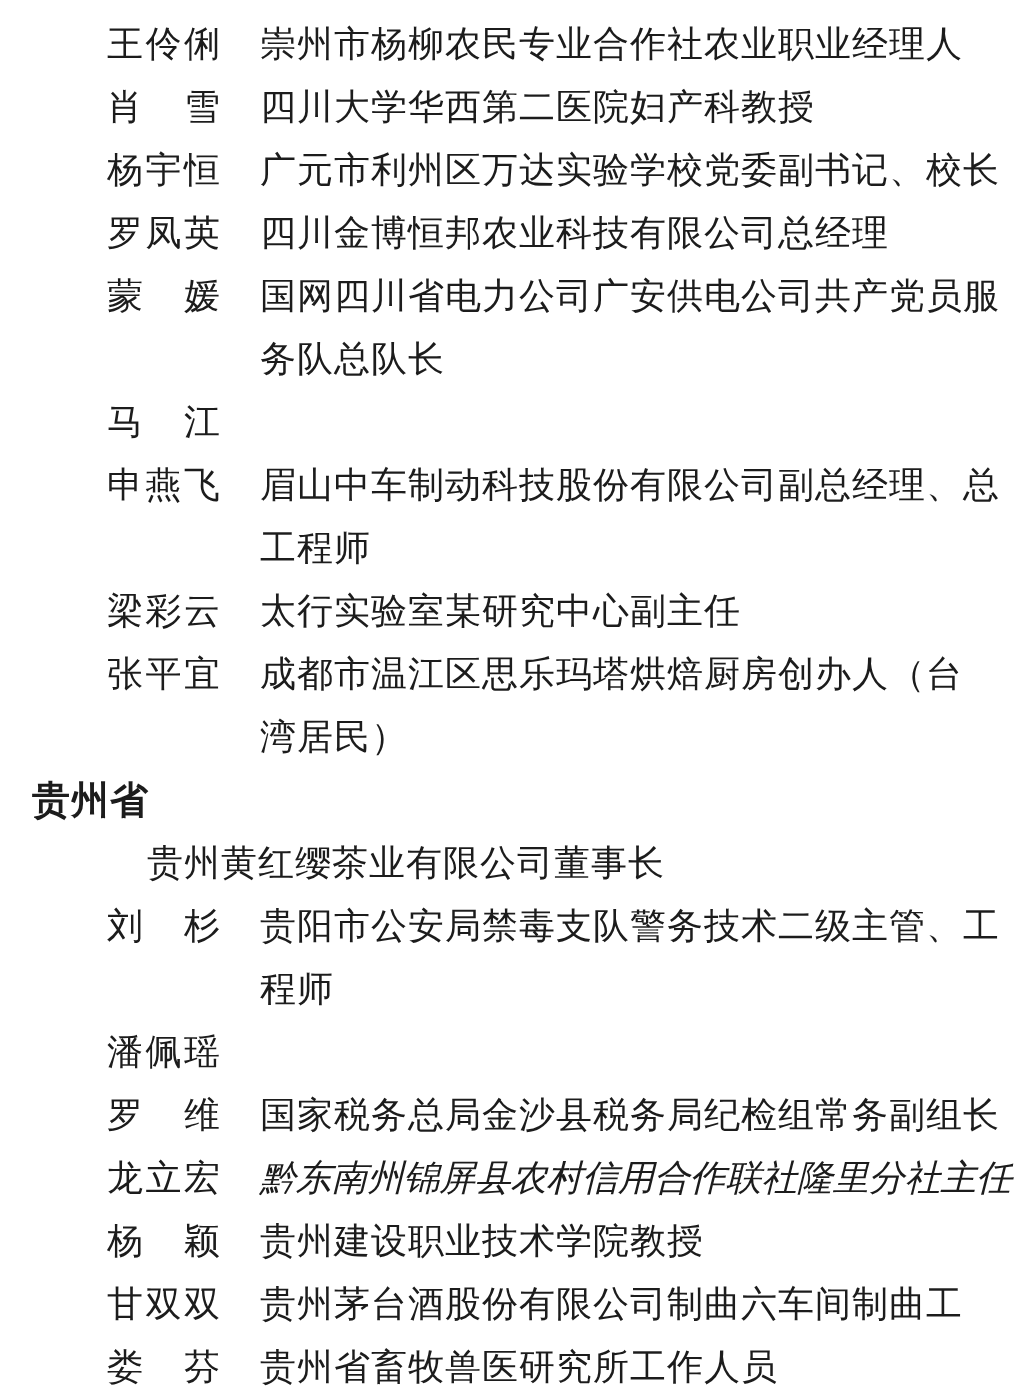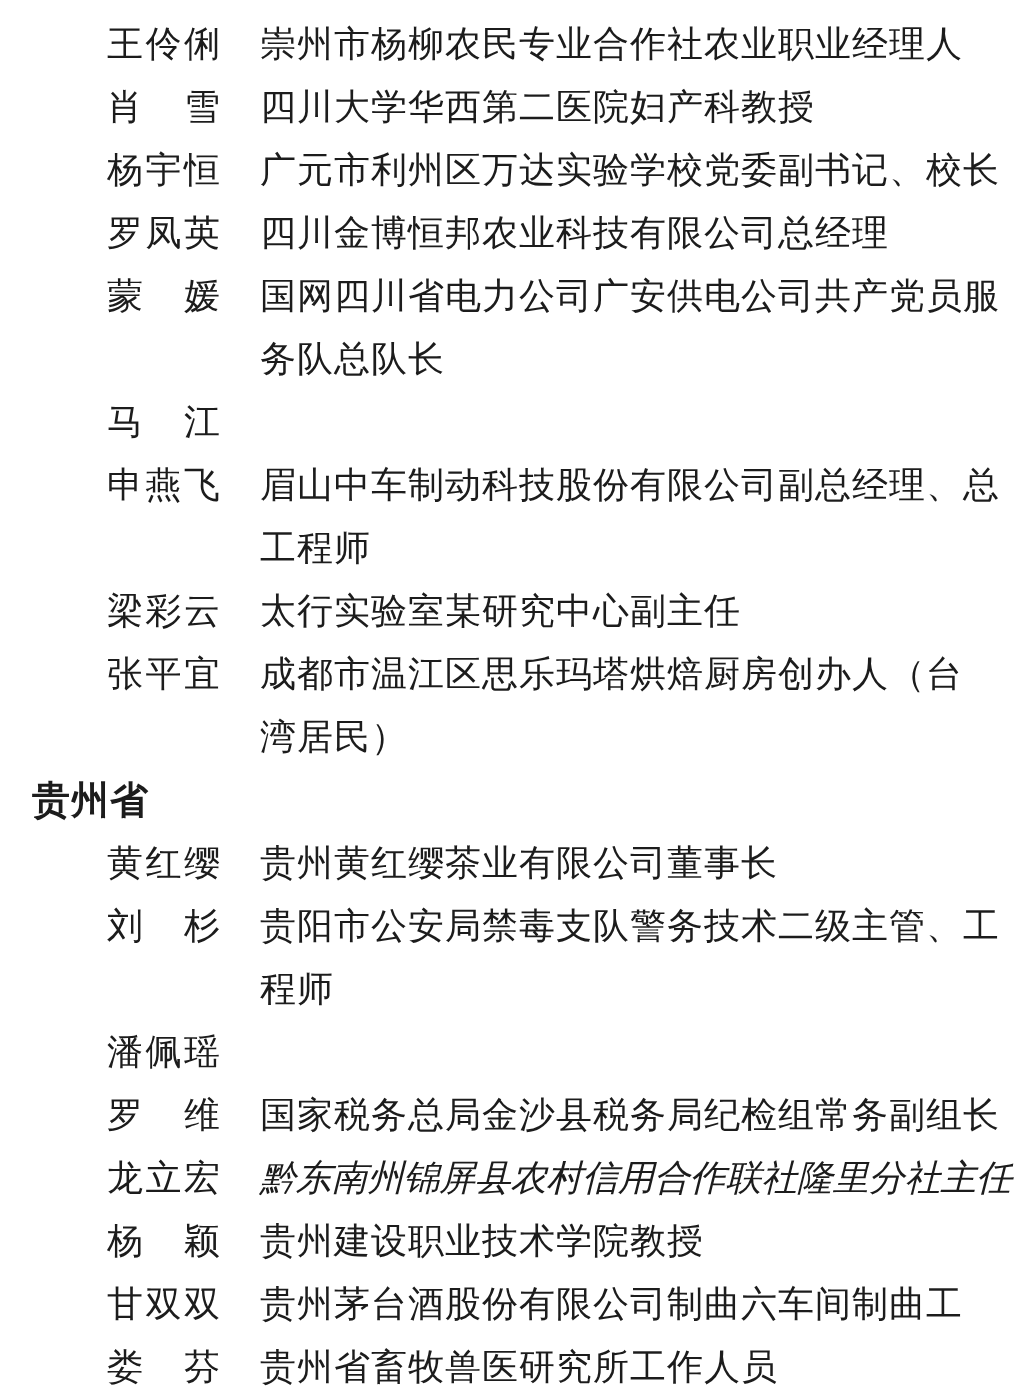--- a/index.html
+++ b/index.html
@@ -94,21 +94,20 @@
   </div>
   <div class="entry">
     <span class="name">张平宜</span>
     <span class="desc">成都市温江区思乐玛塔烘焙厨房创办人（台
 湾居民）</span>
   </div>
 
   <div class="section-heading">贵州省</div>
 
   <div class="entry">
-    <span class="name">黄红缨</span>
     <span class="desc">贵州黄红缨茶业有限公司董事长</span>
   </div>
   <div class="entry">
     <span class="name">刘杉</span>
     <span class="desc">贵阳市公安局禁毒支队警务技术二级主管、工
 程师</span>
   </div>
   <div class="entry">
     <span class="name">潘佩瑶</span>
   </div>

